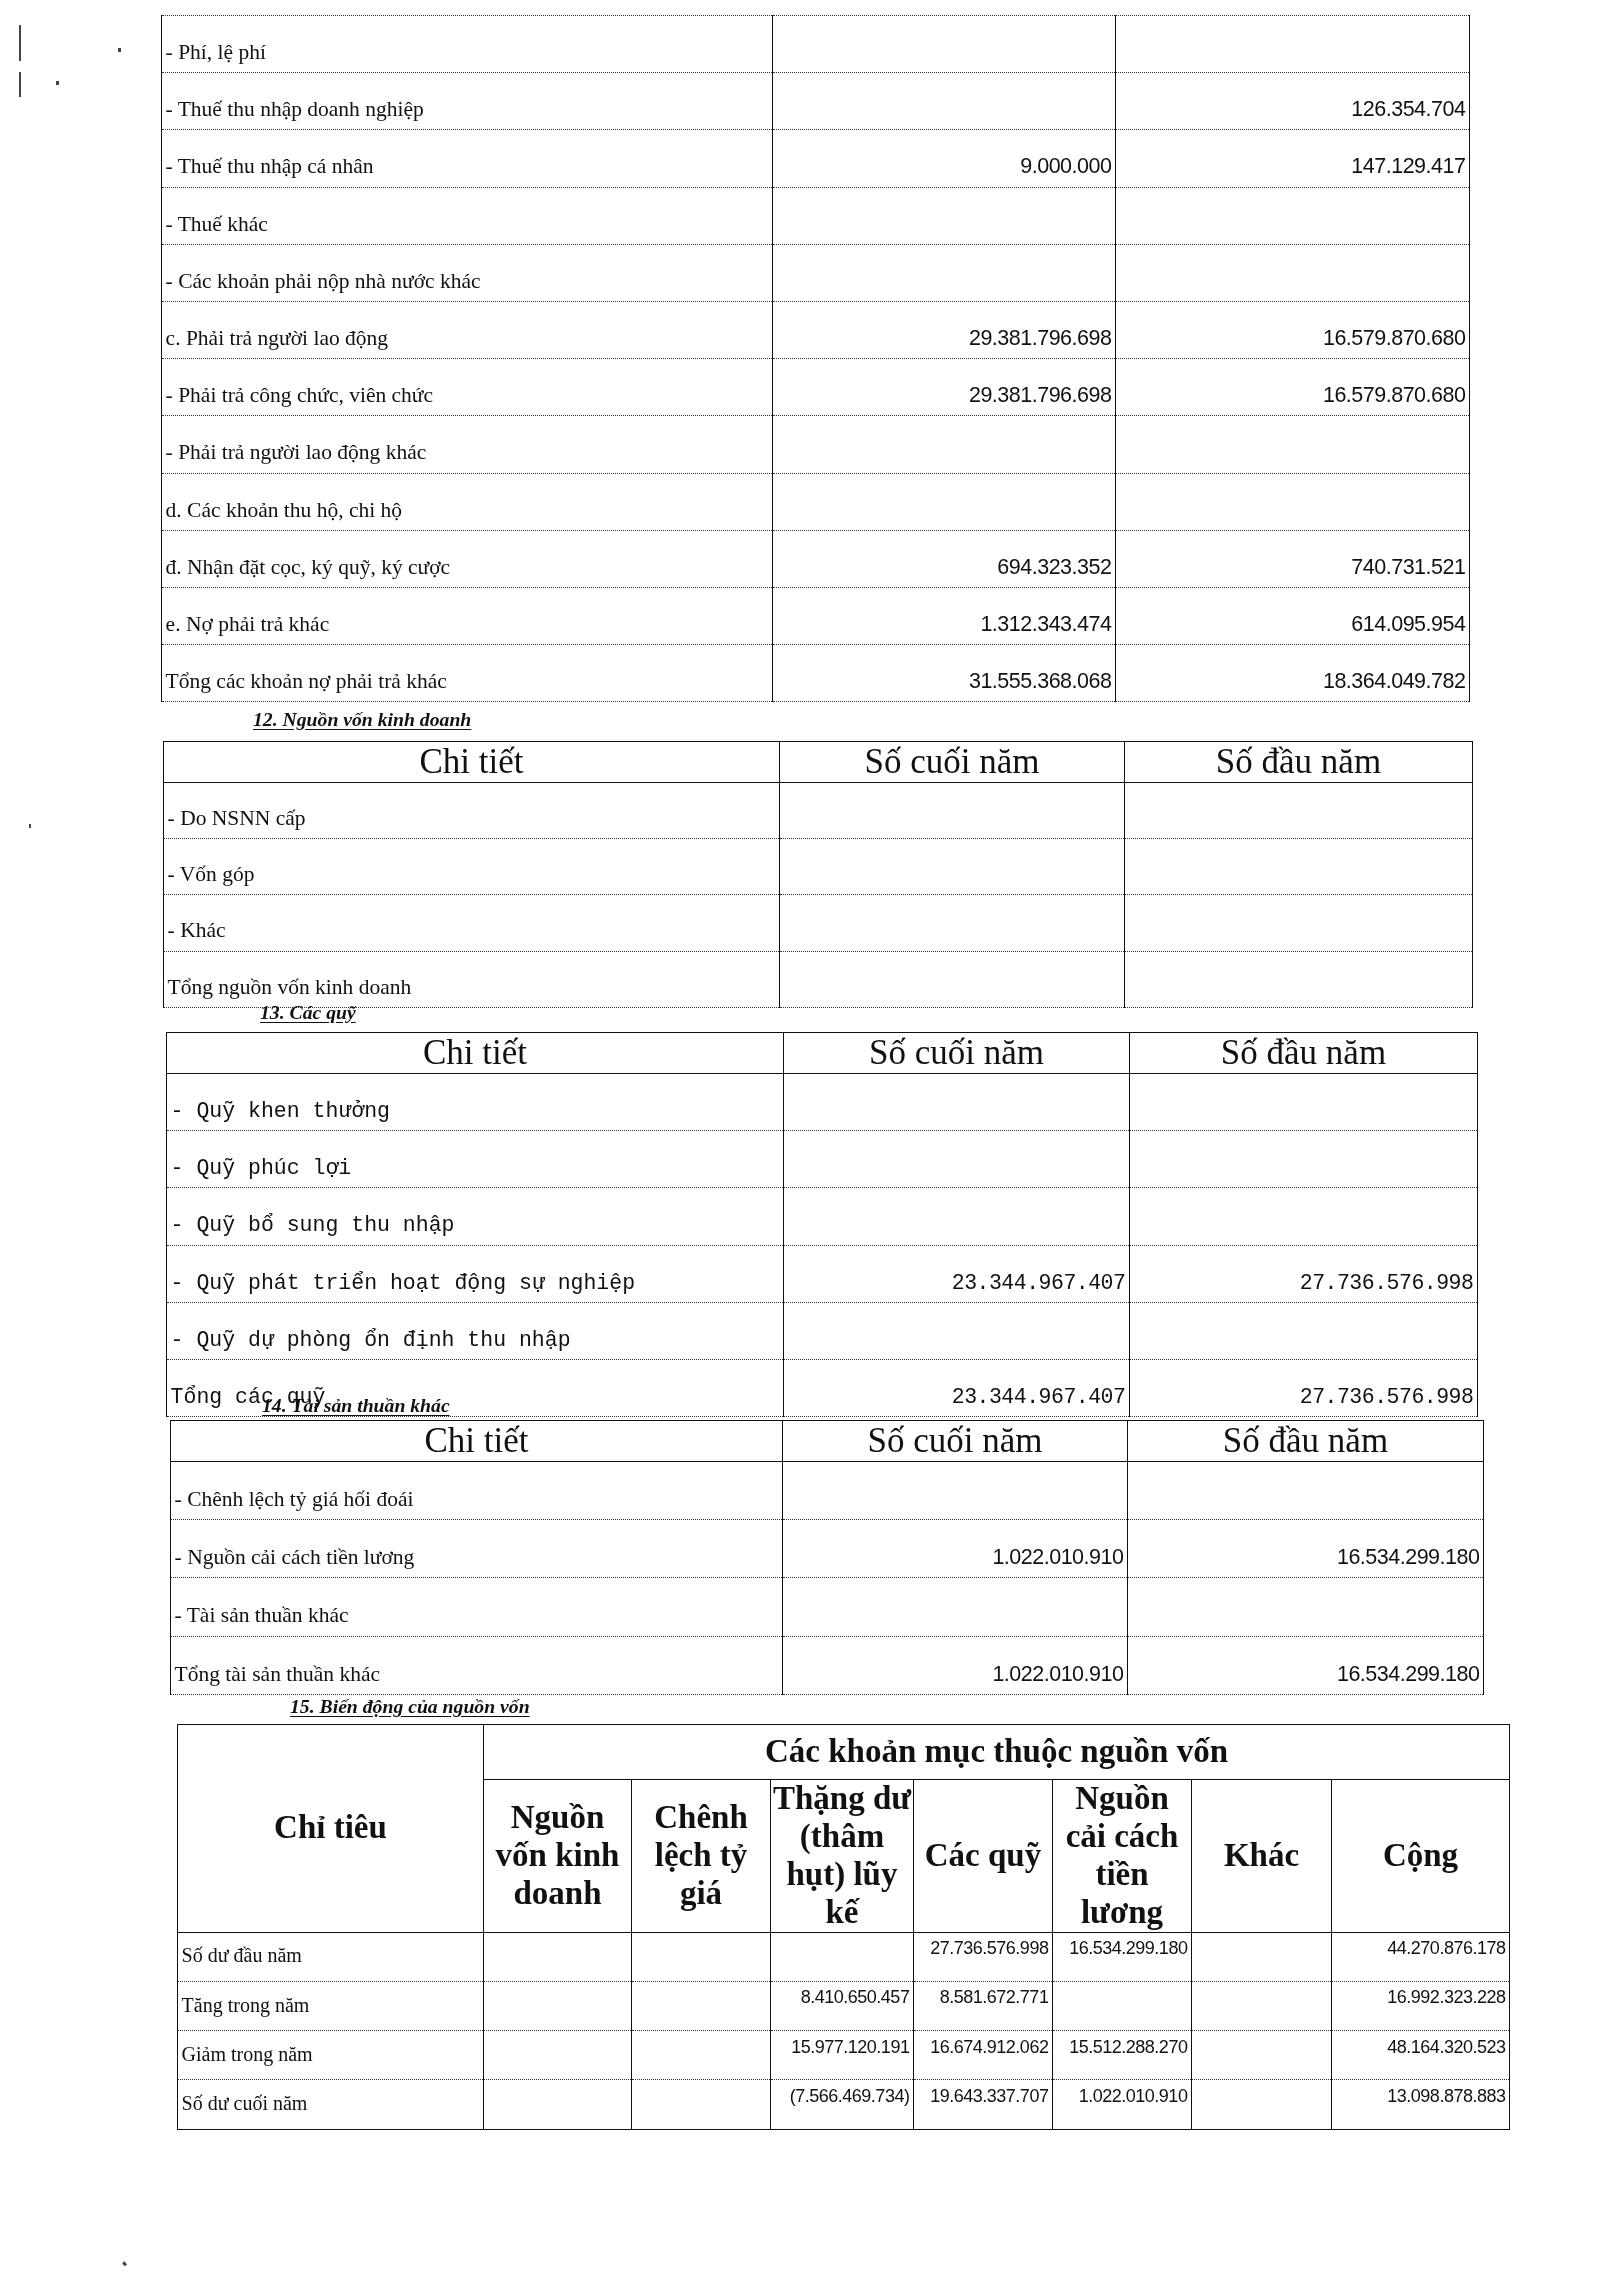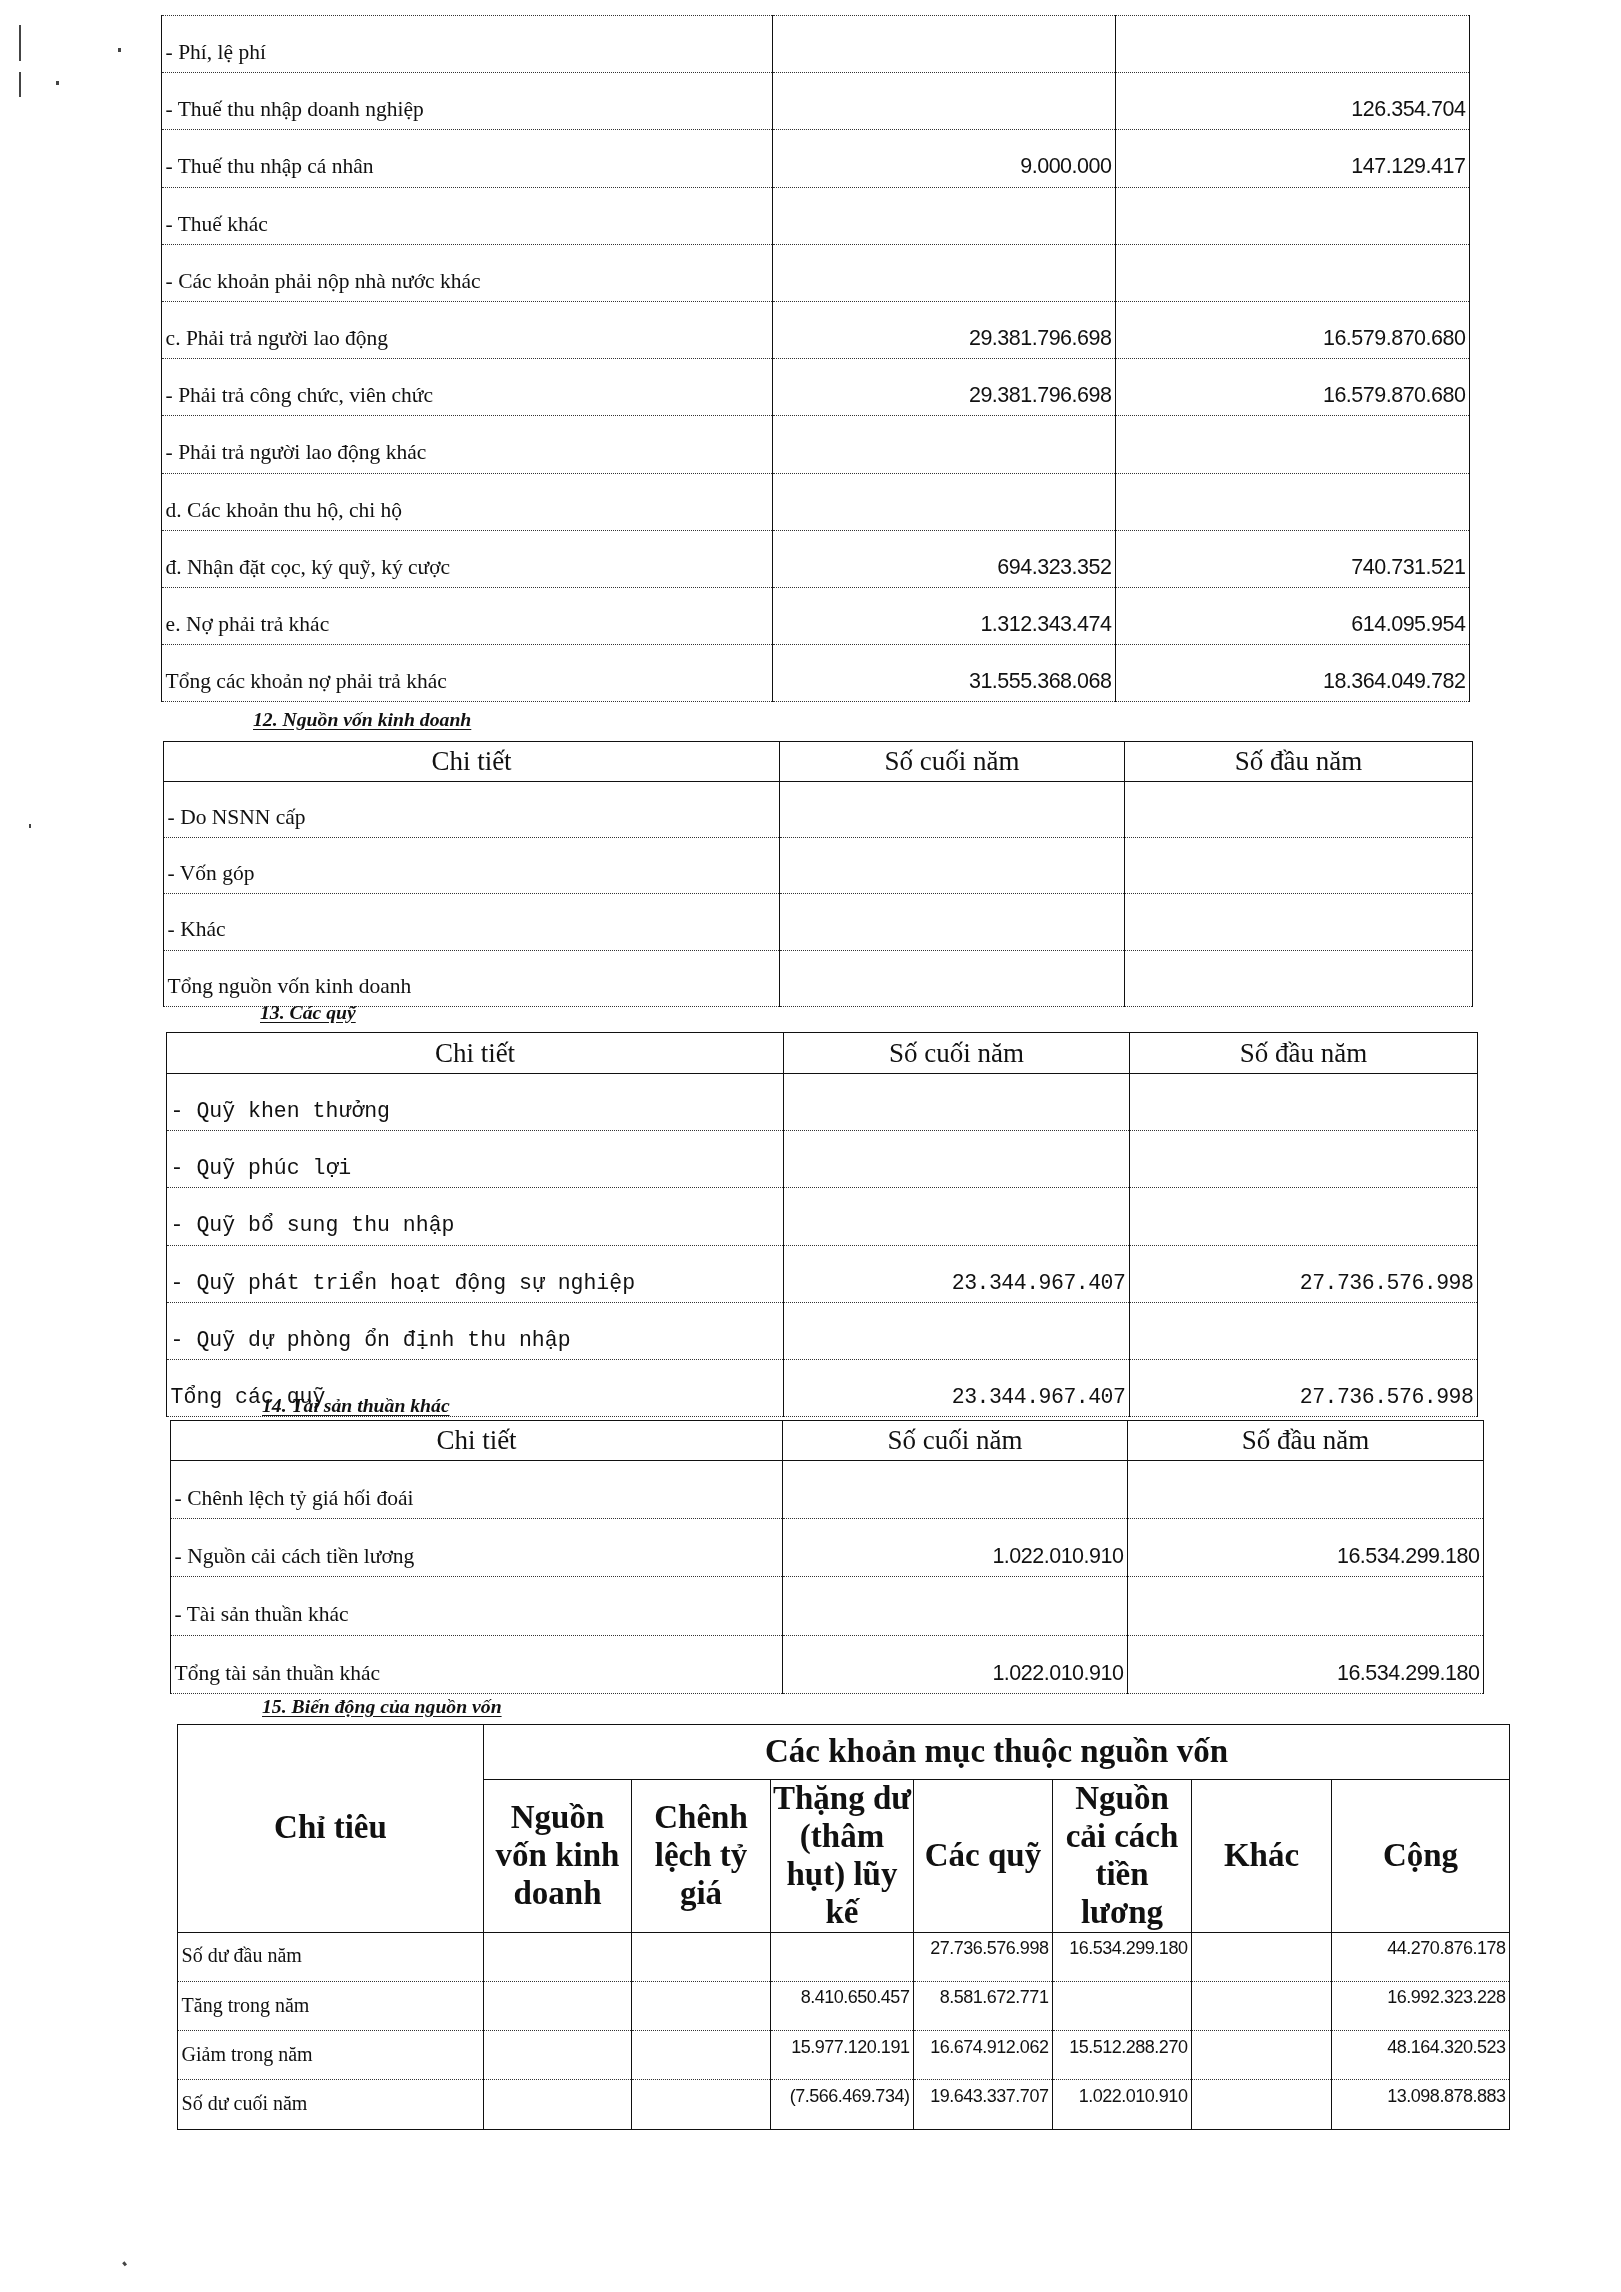--- a/index.html
+++ b/index.html
@@ -4,21 +4,21 @@
 <style>
   html, body { margin: 0; padding: 0; background: #ffffff; }
   body { width: 1621px; height: 2293px; position: relative; overflow: hidden;
          font-family: "Liberation Serif", "DejaVu Serif", serif; color: #111; }
   .sec-title { position: absolute; font-style: italic; font-weight: bold; font-size: 19.7px;
                font-family: "Liberation Serif", serif; text-decoration: underline; text-underline-offset: 2.7px; }
   table.grid { position: absolute; border-collapse: collapse; table-layout: fixed; }
   table.grid td, table.grid th { padding: 0 3.6px; overflow: hidden; white-space: nowrap; }
   table.grid td { border-left: 1.8px solid #111; border-right: 1.8px solid #111;
                   border-bottom: 1.8px dotted #333; font-size: 21.5px; vertical-align: bottom; padding-bottom: 7.2px; }
-  table.grid th { border: 1.8px solid #111; font-weight: normal; font-size: 27px; text-align: center; vertical-align: middle; }
+  table.grid th { border: 1.8px solid #111; font-weight: normal; font-size: 35px; text-align: center; vertical-align: middle; }
   td.num { text-align: right; font-family: "Liberation Sans", "DejaVu Sans", sans-serif; font-size: 18px;
            letter-spacing: -0.5px; vertical-align: top; padding-top: 10.7px; padding-bottom: 0; padding-right: 1.8px; }
   td.lbl { text-align: left; }
   td.lbl.indent { padding-left: 19.7px; }
   table.t1 { left: 161px; top: 15px; width: 1308px; }
   table.t1 td { height: 49px; }
   table.t1 tr:first-child td { border-top: 1.8px dotted #333; }
   table.t1 tr:last-child td { border-bottom: 1.8px dotted #333; }
   table.t12 { left: 163px; top: 741px; width: 1309px; }
   table.t12 th { height: 39px; }
@@ -228,21 +228,21 @@
       <td class="num"></td>
     </tr>
     <tr>
       <td class="lbl">Tổng tài sản thuần khác</td>
       <td class="num">1.022.010.910</td>
       <td class="num">16.534.299.180</td>
     </tr>
   </tbody>
 </table>
 
-<div class="sec-title" style="left:262px; top:1695px;">15. Biến động của nguồn vốn</div>
+<div class="sec-title" style="left:290px; top:1695px;">15. Biến động của nguồn vốn</div>
 <table class="grid t15">
   <colgroup>
     <col style="width:306px">
       <col style="width:148px">
       <col style="width:139px">
       <col style="width:143px">
     <col style="width:139px">
       <col style="width:139px">
       <col style="width:140px">
       <col style="width:178px">

